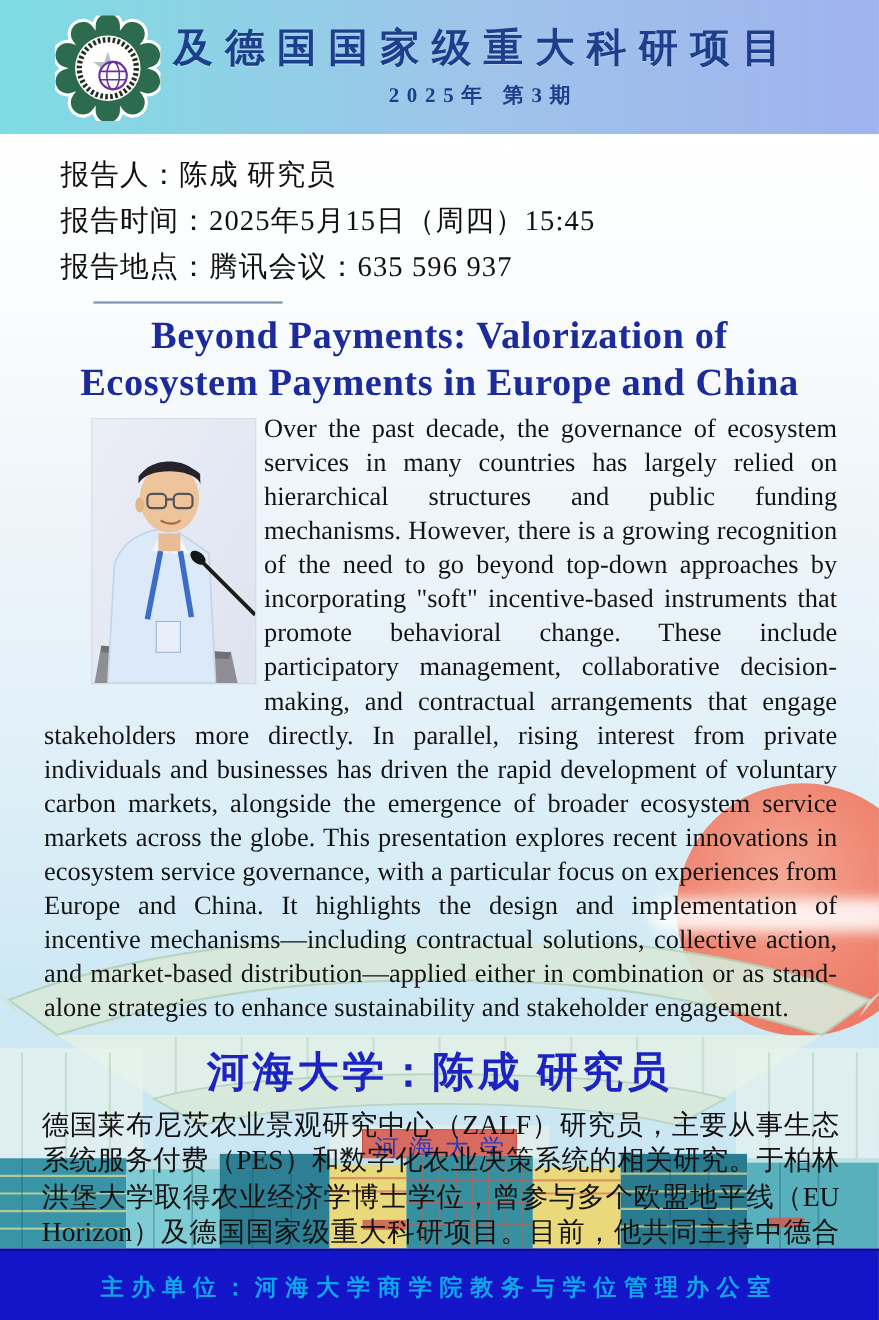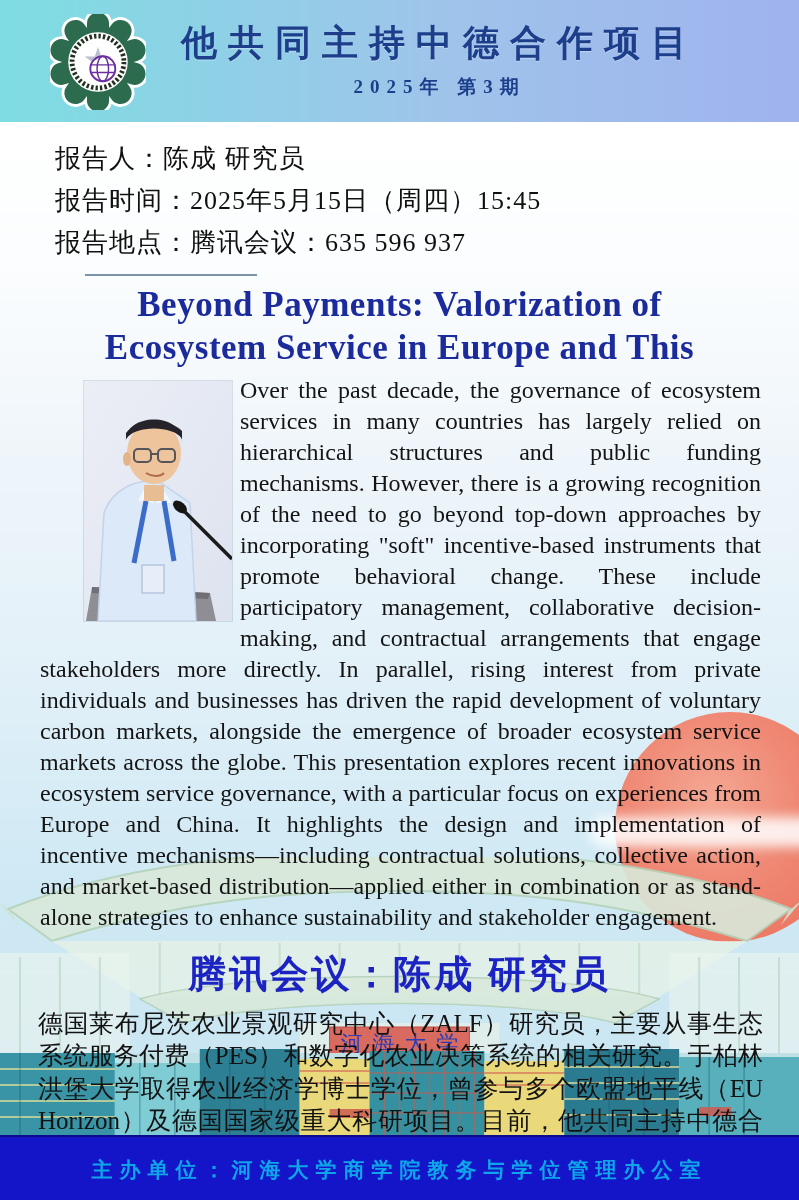--- a/index.html
+++ b/index.html
@@ -95,21 +95,21 @@
         <circle cx="50" cy="50" r="31" fill="#ffffff"></circle>
         <circle cx="50" cy="50" r="27" fill="none" stroke="#23301f" stroke-width="5" stroke-dasharray="2.5,2.2"></circle>
         <circle cx="50" cy="50" r="22" fill="#ffffff"></circle>
         <text x="50" y="60" font-size="36" text-anchor="middle" fill="#b9c0cb">★</text>
         <circle cx="55" cy="57" r="13" fill="#ffffff" stroke="#6b2fa0" stroke-width="2"></circle>
         <ellipse cx="55" cy="57" rx="6" ry="13" fill="none" stroke="#6b2fa0" stroke-width="1.5"></ellipse>
         <path d="M42,53 H68 M42,61 H68" stroke="#6b2fa0" stroke-width="1.5" fill="none"></path>
       </svg>
     </div>
     <div class="header-titles">
-      <div class="header-title">他共同主持中德合作项目</div>
+      <div class="header-title">及德国国家级重大科研项目</div>
       <div class="header-issue">2025年 第3期</div>
     </div>
   </div>
 
   <div class="content">
 
     <div class="sun"></div>
     <div class="cloud"></div>
 
     <svg class="buildings" viewBox="0 0 800 278" preserveAspectRatio="none">
@@ -145,21 +145,21 @@
 
     <div class="layer info">
       <div class="info-line">报告人：陈成  研究员</div>
       <div class="info-line">报告时间：2025年5月15日（周四）15:45</div>
       <div class="info-line">报告地点：腾讯会议：635 596 937</div>
       <div class="divider"></div>
     </div>
 
     <div class="layer talk-title">
       <div>Beyond Payments: Valorization of</div>
-      <div>Ecosystem Service in Europe and This</div>
+      <div>Ecosystem Payments in Europe and China</div>
     </div>
 
     <div class="layer abstract-wrap">
       <div class="speaker-photo">
         <svg viewBox="0 0 148 240" width="148" height="240">
           <defs>
             <linearGradient id="pbg" x1="0" y1="0" x2="1" y2="1">
               <stop offset="0" stop-color="#eceef6"></stop>
                 <stop offset="1" stop-color="#dde3ef"></stop>
             </linearGradient>
@@ -182,21 +182,21 @@
           <rect x="74" y="68" width="17" height="13" rx="4" fill="none" stroke="#55555a" stroke-width="2"></rect>
           <path d="M67,73 H74" stroke="#55555a" stroke-width="2"></path>
           <path d="M62,92 C68,96 76,96 80,92" stroke="#b06a4e" stroke-width="2" fill="none"></path>
           <ellipse cx="96" cy="126" rx="8" ry="5" fill="#151515" transform="rotate(40 96 126)"></ellipse>
           <path d="M100,130 L148,178" stroke="#1b1b1b" stroke-width="3.5" fill="none"></path>
         </svg>
       </div>
       <p class="abstract-text">Over the past decade, the governance of ecosystem services in many countries has largely relied on hierarchical structures and public funding mechanisms. However, there is a growing recognition of the need to go beyond top-down approaches by incorporating "soft" incentive-based instruments that promote behavioral change. These include participatory management, collaborative decision-making, and contractual arrangements that engage stakeholders more directly. In parallel, rising interest from private individuals and businesses has driven the rapid development of voluntary carbon markets, alongside the emergence of broader ecosystem service markets across the globe. This presentation explores recent innovations in ecosystem service governance, with a particular focus on experiences from Europe and China. It highlights the design and implementation of incentive mechanisms—including contractual solutions, collective action, and market-based distribution—applied either in combination or as stand-alone strategies to enhance sustainability and stakeholder engagement.</p>
     </div>
 
-    <div class="layer guest-heading">腾讯会议：陈成  研究员</div>
+    <div class="layer guest-heading">河海大学：陈成  研究员</div>
     <p class="layer guest-bio">德国莱布尼茨农业景观研究中心（ZALF）研究员，主要从事生态系统服务付费（PES）和数字化农业决策系统的相关研究。于柏林洪堡大学取得农业经济学博士学位，曾参与多个欧盟地平线（EU Horizon）及德国国家级重大科研项目。目前，他共同主持中德合作项目“SinoPES”，并联合协调“DAKIS”项目。DAKIS项目通过前沿数字化技术推动生态系统服务与生物多样性在现代农业生产与市场中的融合。此外，他担任学术期刊《Ecosystem Services》的客座编辑。</p>
 
   </div>
 
   <div class="footer">
     <div class="footer-text">主办单位：河海大学商学院教务与学位管理办公室</div>
   </div>
 
 </div>
 

